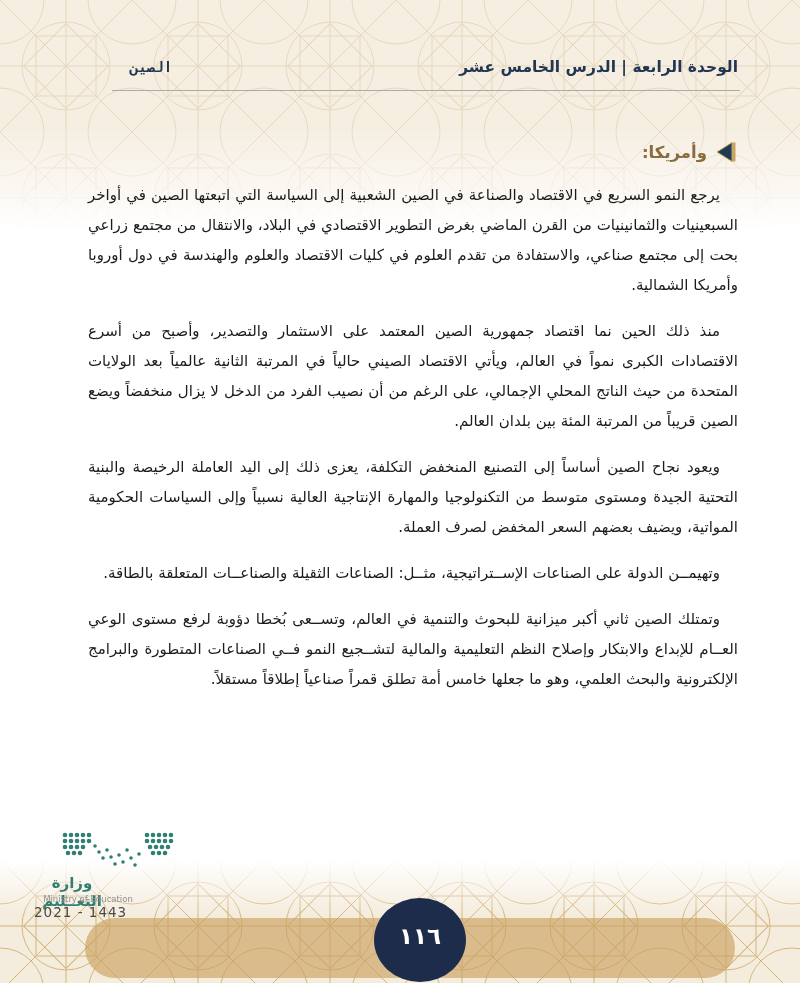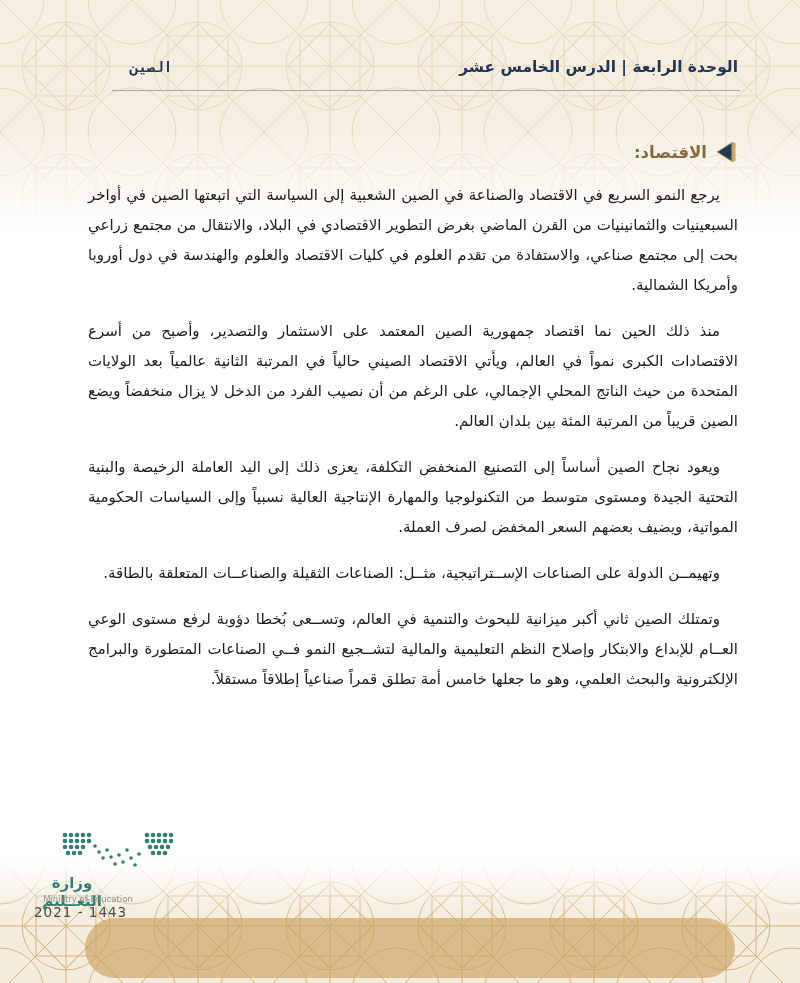--- a/index.html
+++ b/index.html
@@ -137,21 +137,21 @@
       <span class="header-unit">الوحدة الرابعة | الدرس الخامس عشر</span>
       <span class="header-lesson">الصين</span>
     </div>
     <hr class="header-rule">
 
     <div class="section-heading">
       <svg class="marker-icon" width="24" height="24" viewBox="0 0 24 24">
         <rect x="17.5" y="2.5" width="4" height="19" fill="#c9a45e"></rect>
         <polygon points="18,2.5 18,21.5 3,12" fill="#1e3a54" stroke="#c9a45e" stroke-width="1"></polygon>
       </svg>
-      <h2>الاقتصاد:</h2>
+      <h2>وأمريكا:</h2>
     </div>
 
     <div class="content">
       <p>يرجع النمو السريع في الاقتصاد والصناعة في الصين الشعبية إلى السياسة التي اتبعتها الصين في أواخر السبعينيات والثمانينيات من القرن الماضي بغرض التطوير الاقتصادي في البلاد، والانتقال من مجتمع زراعي بحت إلى مجتمع صناعي، والاستفادة من تقدم العلوم في كليات الاقتصاد والعلوم والهندسة في دول أوروبا وأمريكا الشمالية.</p>
       <p>منذ ذلك الحين نما اقتصاد جمهورية الصين المعتمد على الاستثمار والتصدير، وأصبح من أسرع الاقتصادات الكبرى نمواً في العالم، ويأتي الاقتصاد الصيني حالياً في المرتبة الثانية عالمياً بعد الولايات المتحدة من حيث الناتج المحلي الإجمالي، على الرغم من أن نصيب الفرد من الدخل لا يزال منخفضاً ويضع الصين قريباً من المرتبة المئة بين بلدان العالم.</p>
       <p>ويعود نجاح الصين أساساً إلى التصنيع المنخفض التكلفة، يعزى ذلك إلى اليد العاملة الرخيصة والبنية التحتية الجيدة ومستوى متوسط من التكنولوجيا والمهارة الإنتاجية العالية نسبياً وإلى السياسات الحكومية المواتية، ويضيف بعضهم السعر المخفض لصرف العملة.</p>
       <p>وتهيمــن الدولة على الصناعات الإســتراتيجية، مثــل: الصناعات الثقيلة والصناعــات المتعلقة بالطاقة.</p>
       <p>وتمتلك الصين ثاني أكبر ميزانية للبحوث والتنمية في العالم، وتســعى بُخطا دؤوبة لرفع مستوى الوعي العــام للإبداع والابتكار وإصلاح النظم التعليمية والمالية لتشــجيع النمو فــي الصناعات المتطورة والبرامج الإلكترونية والبحث العلمي، وهو ما جعلها خامس أمة تطلق قمراً صناعياً إطلاقاً مستقلاً.</p>
     </div>
   </div>
@@ -205,14 +205,17 @@
         <circle cx="91" cy="23" r="2.3"></circle>
           <circle cx="97" cy="23" r="2.3"></circle>
           <circle cx="103" cy="23" r="2.3"></circle>
       </g>
     </svg>
     <div class="moe-ar">وزارة التعــليم</div>
     <div class="moe-en">Ministry of Education</div>
     <div class="moe-years">2021 - 1443</div>
   </div>
 
+  <div class="page-circle">
+    <span>١١٦</span>
+  </div>
 
 </div>
 
 </body></html>

